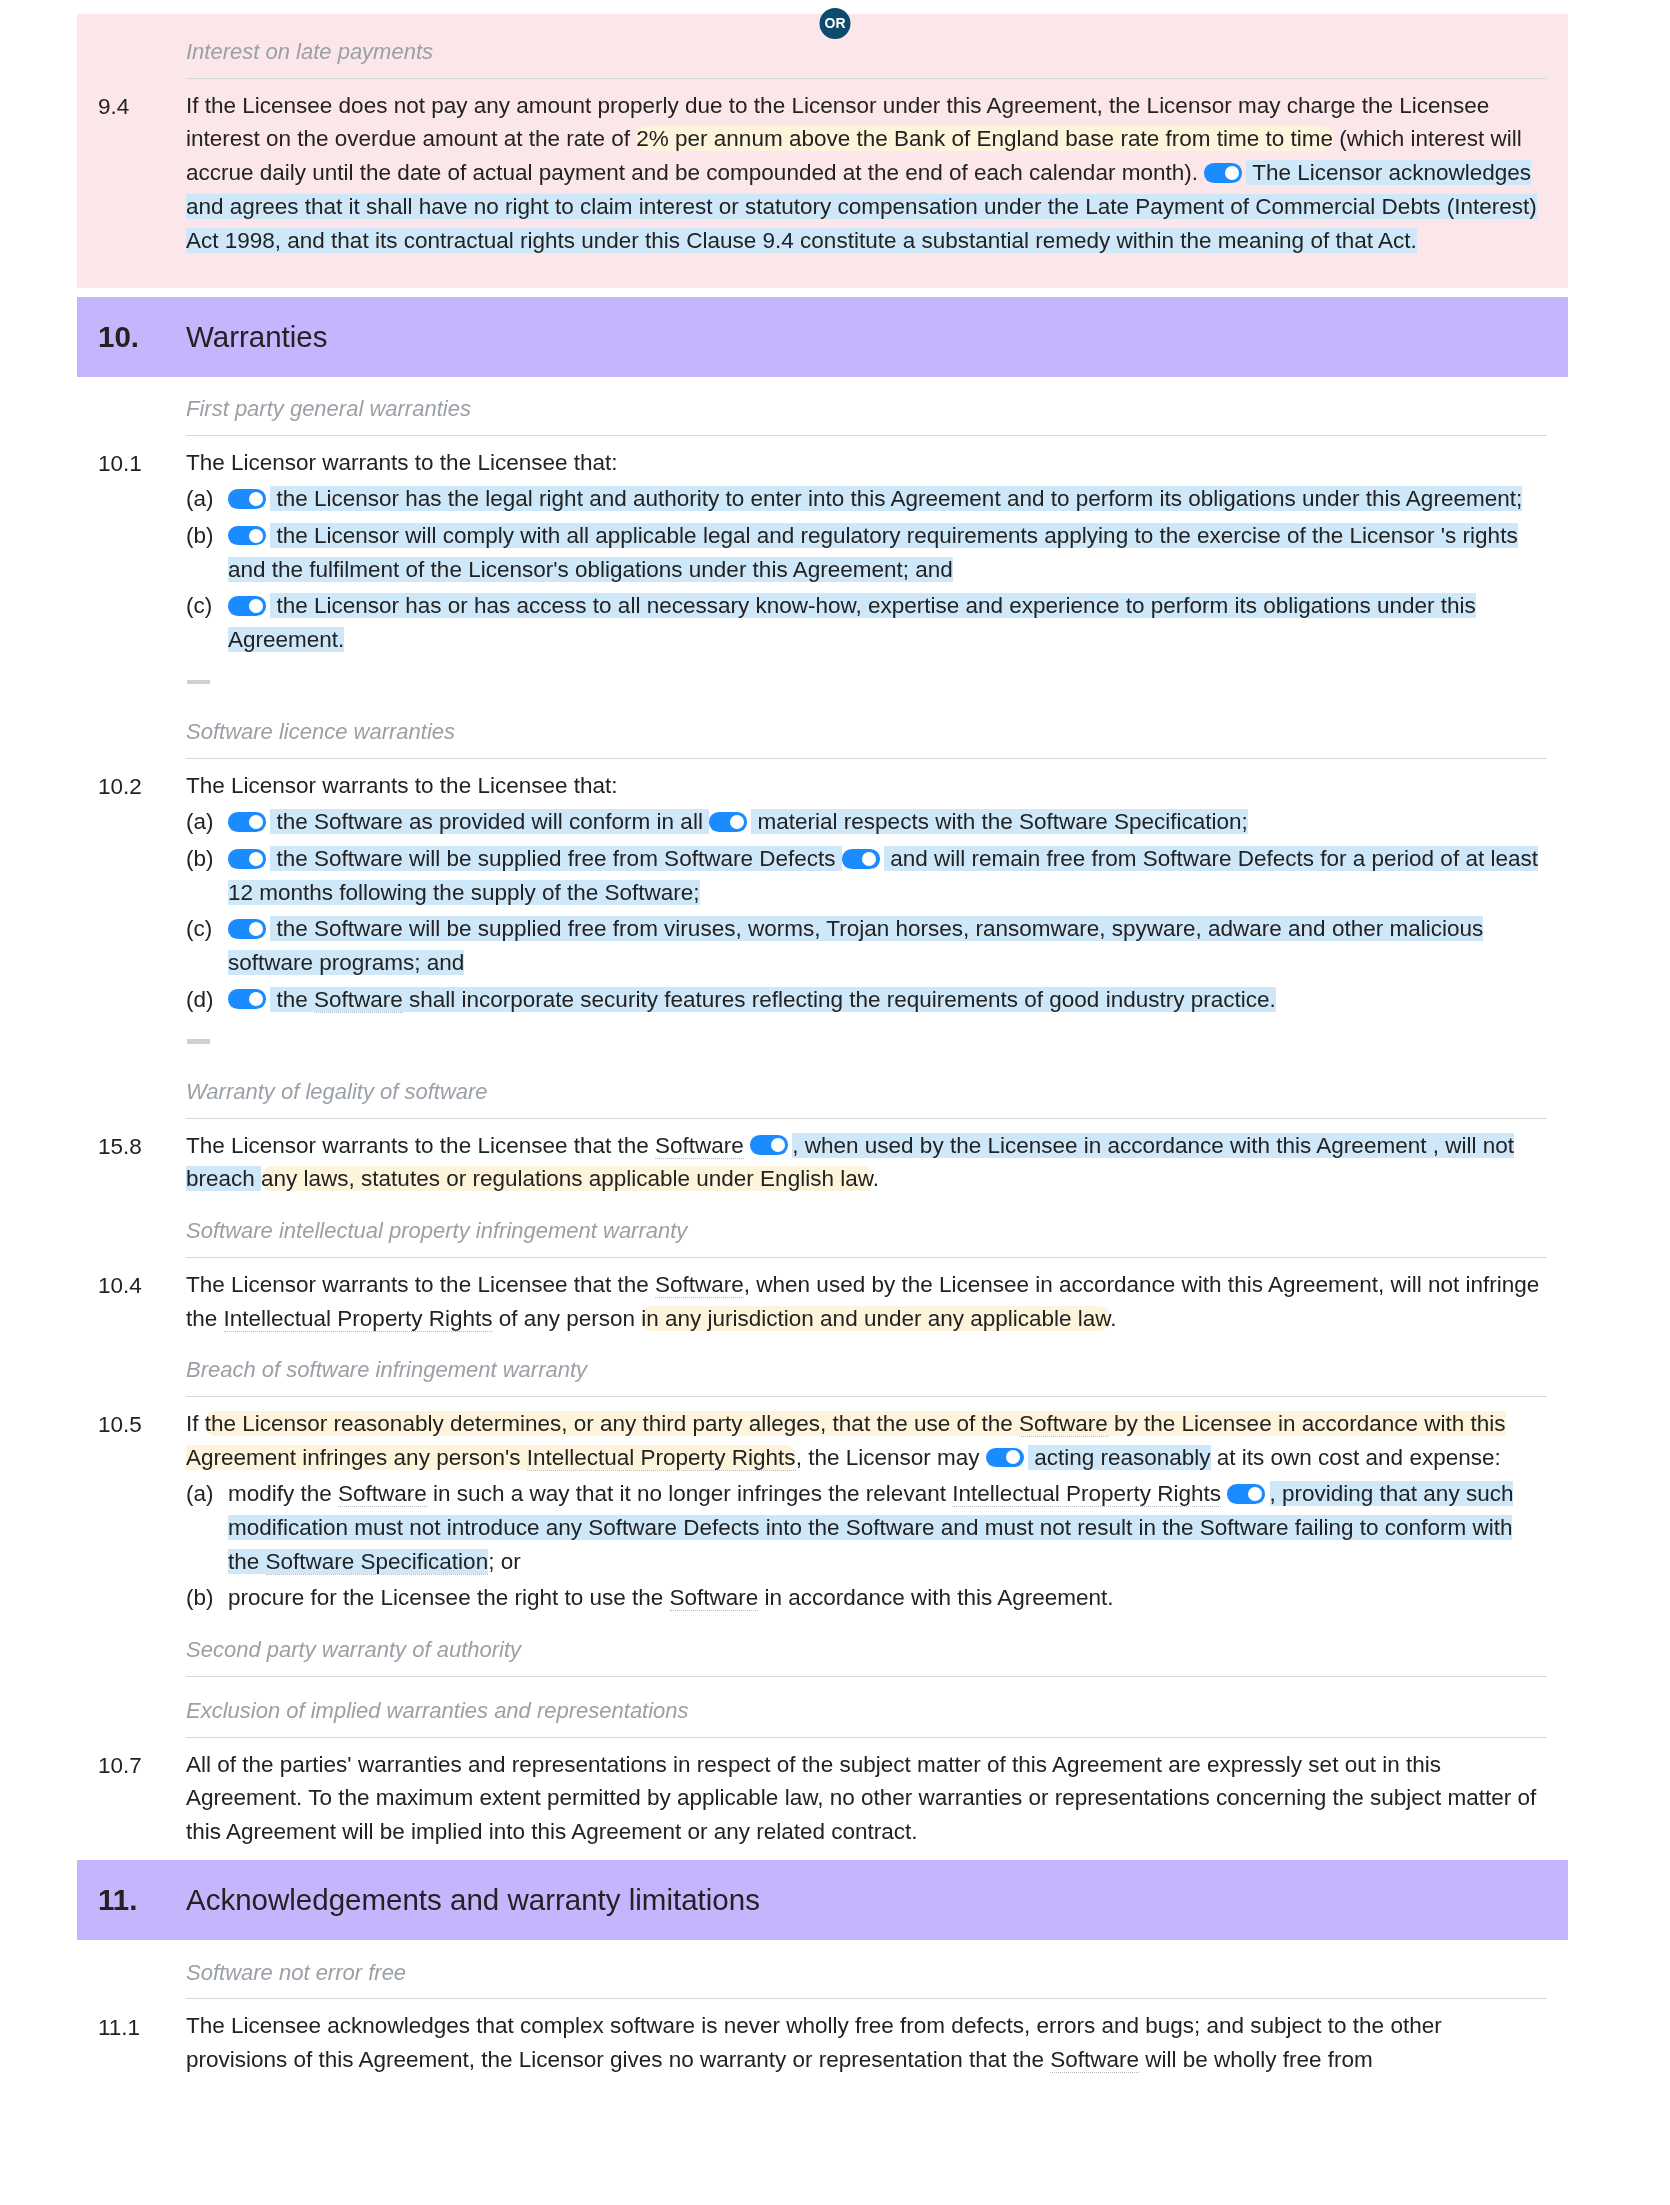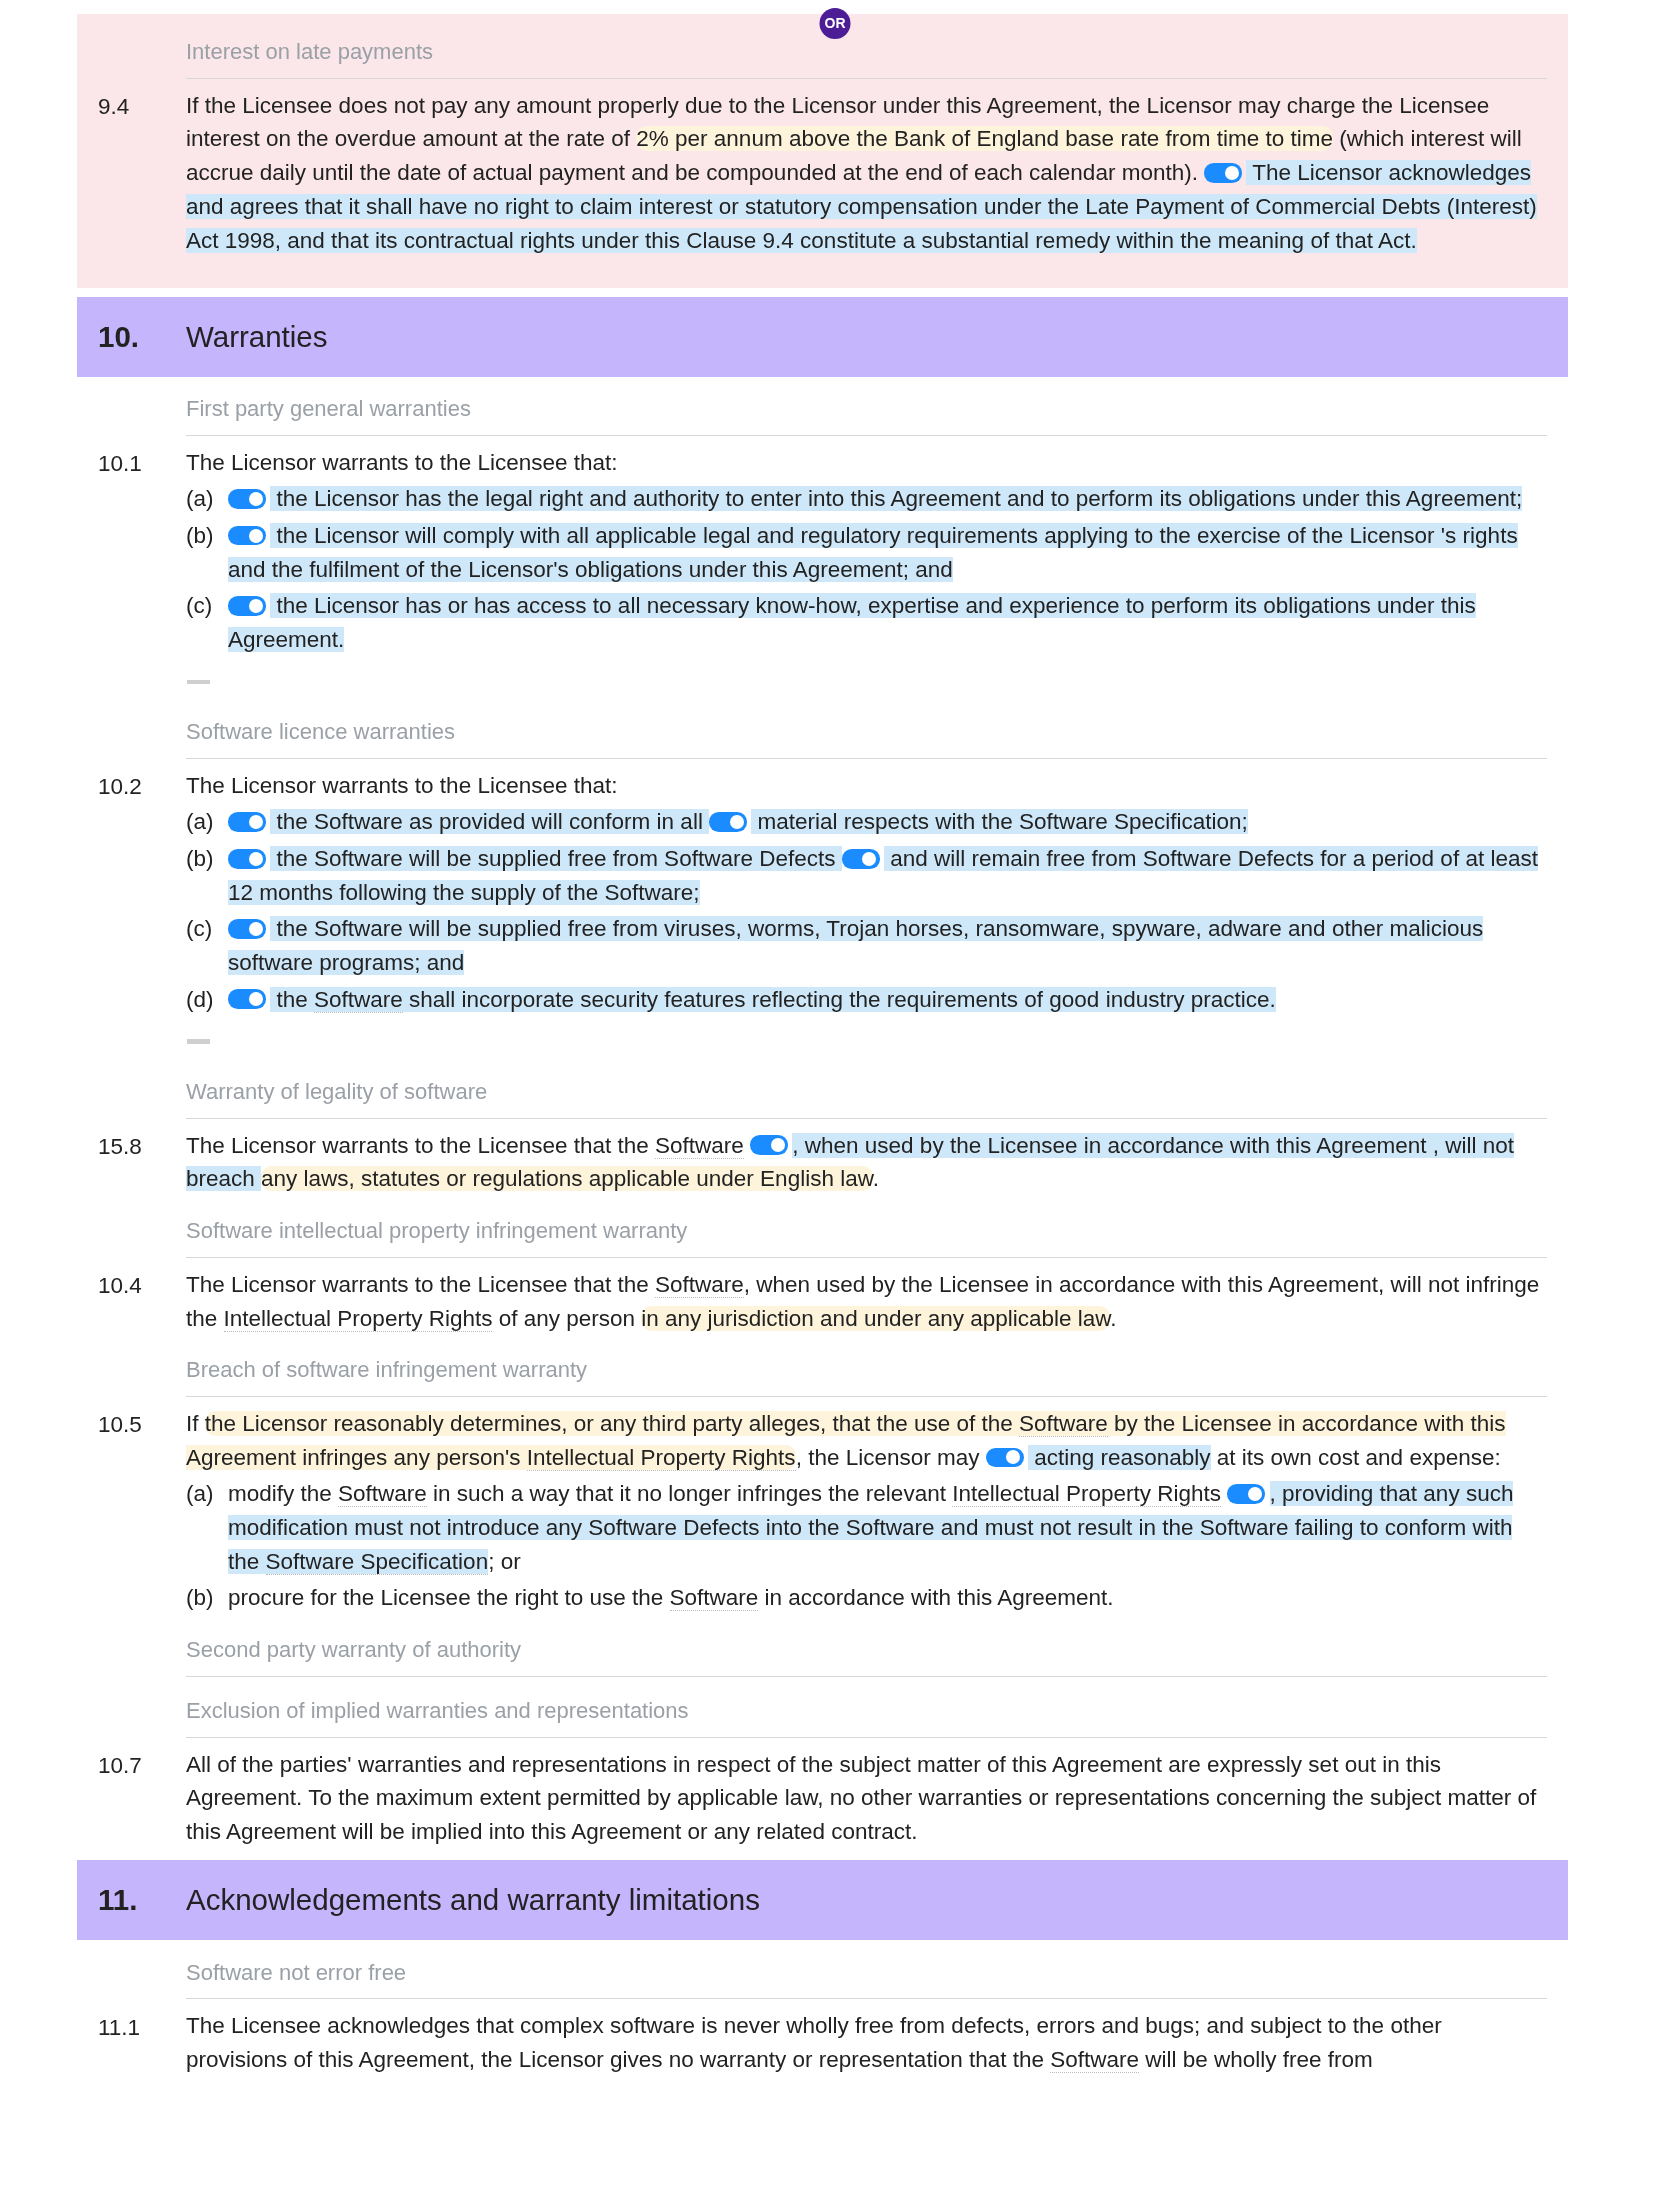--- a/index.html
+++ b/index.html
@@ -15,35 +15,36 @@
     padding: 14px 123px 28px 98px;
   }
   .or-badge {
     position: absolute;
     left: 50%;
     top: 8.4px;
     transform: translateX(-50%);
     width: 31px;
     height: 31px;
     border-radius: 50%;
-    background: #4c1d95;
+    background: #0c4a6e;
     color: #fff;
     font-size: 14px;
     font-weight: bold;
     display: flex;
     align-items: center;
     justify-content: center;
   }
   .section-pink {
     background: #fbe7ea;
     padding: 14px 21px 19.7px 21px;
     margin: 0 -21px 8.4px -21px;
   }
   .clause-note {
     color: #9aa0a6;
+    font-style: italic;
     font-size: 22px;
     border-bottom: 0.7px solid #d8d8d8;
     padding: 7px 0 9.8px 0;
     margin-left: 88px;
     margin-bottom: 9.8px;
   }
   .clause-row {
     display: flex;
     align-items: flex-start;
     margin-bottom: 11.2px;

